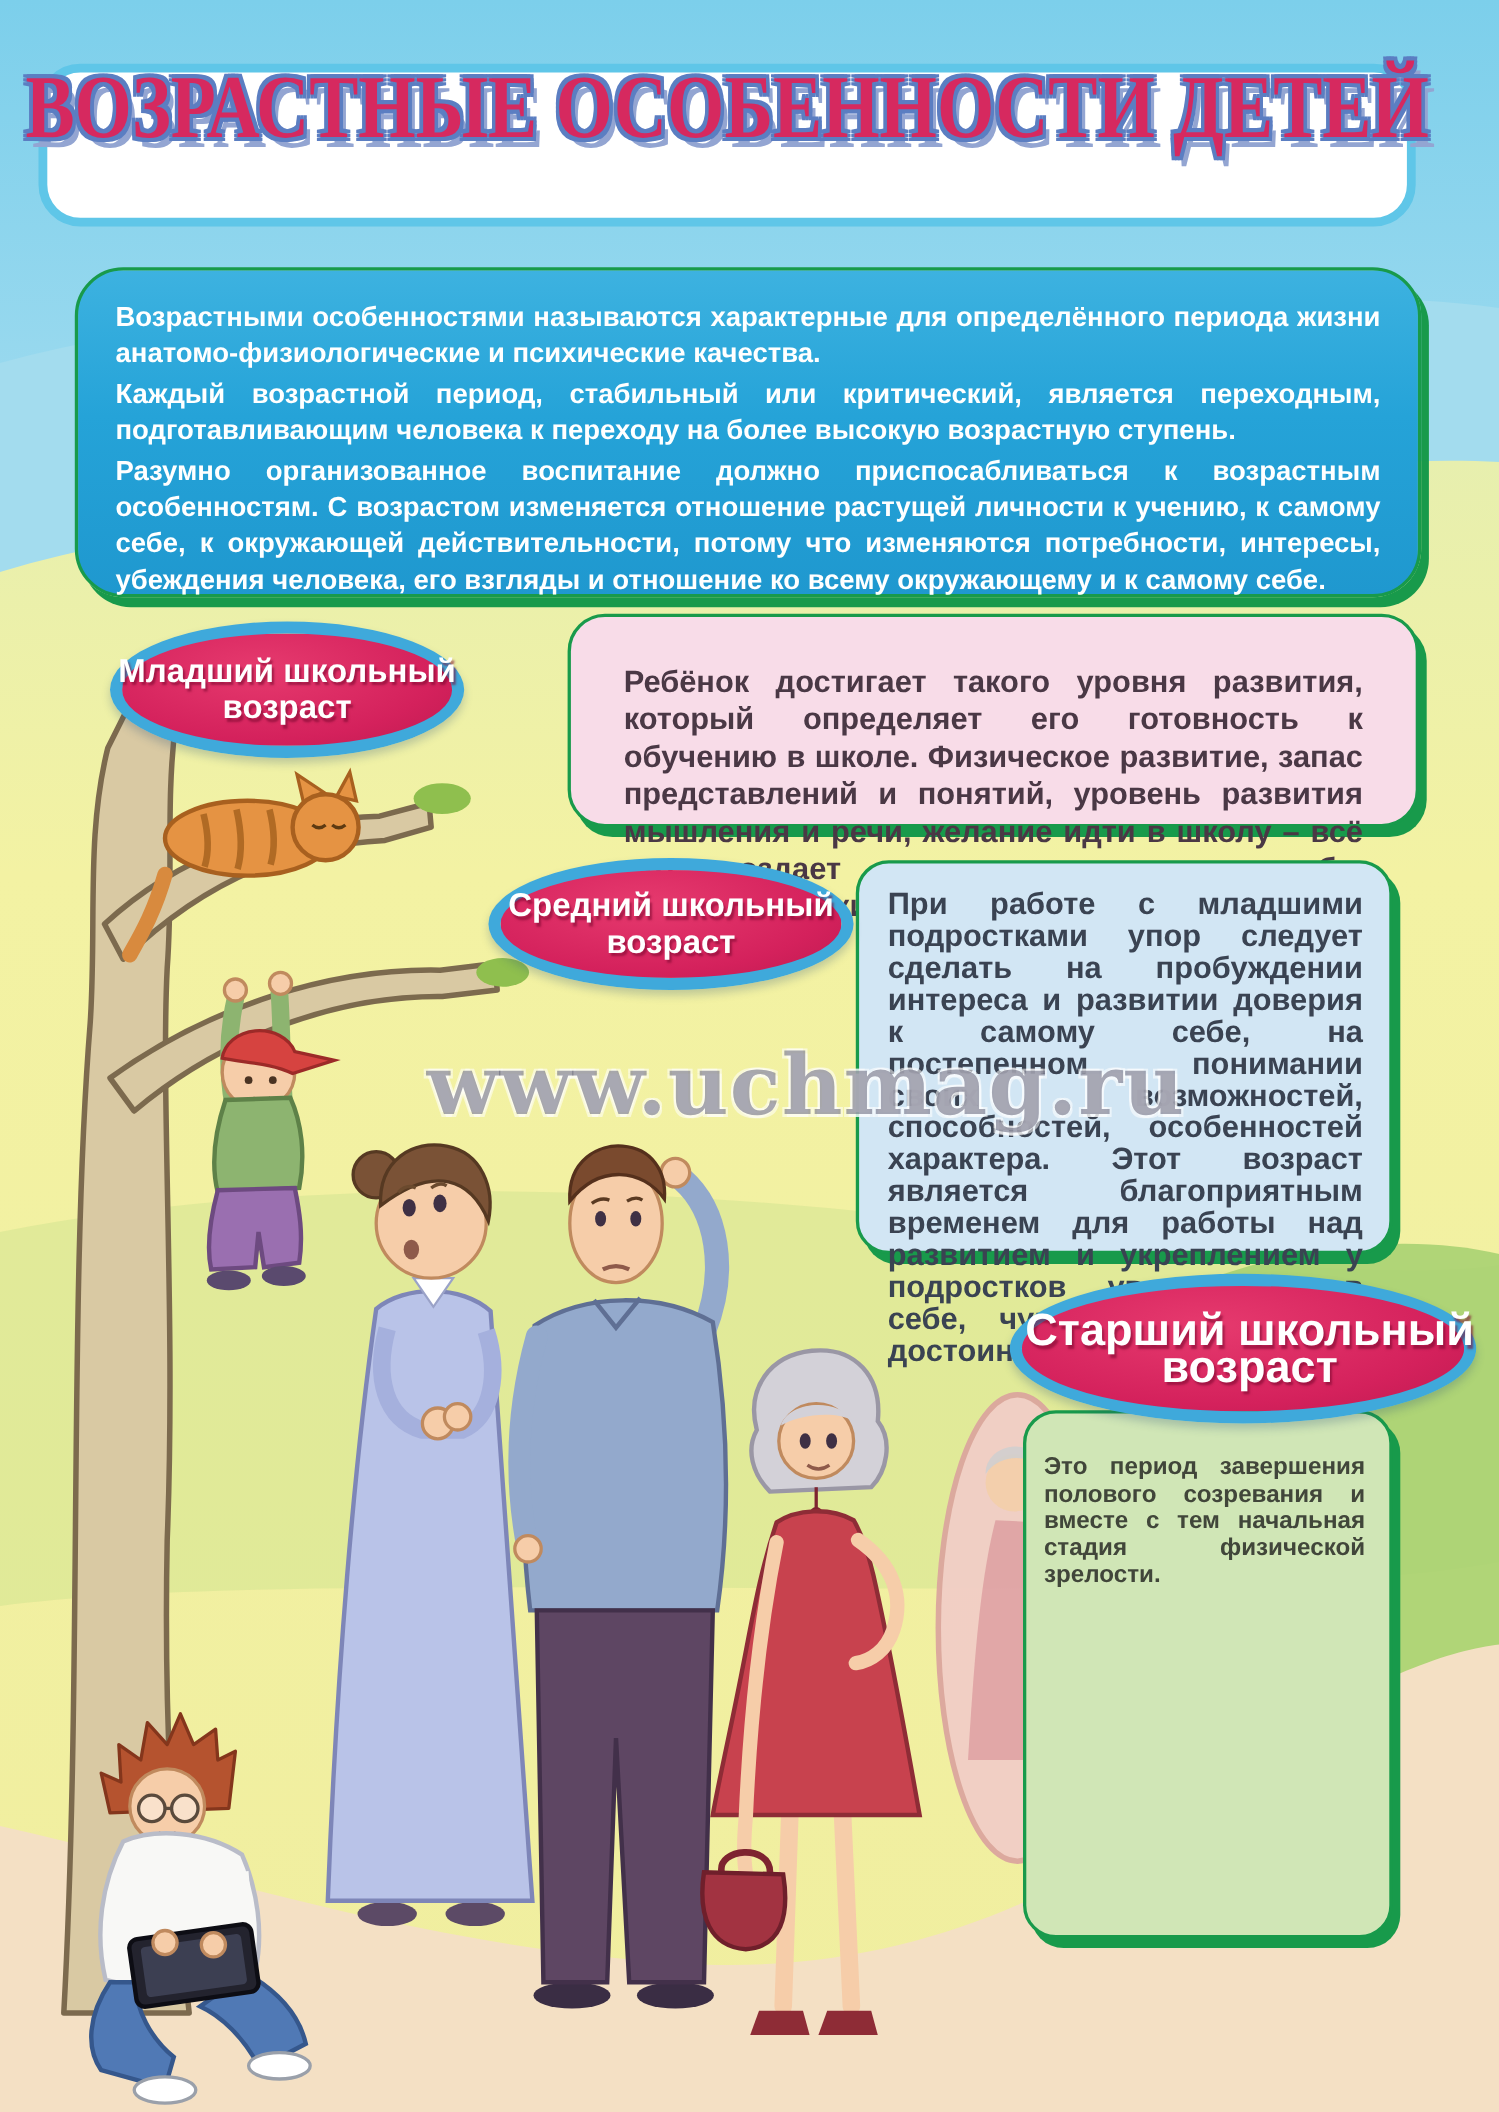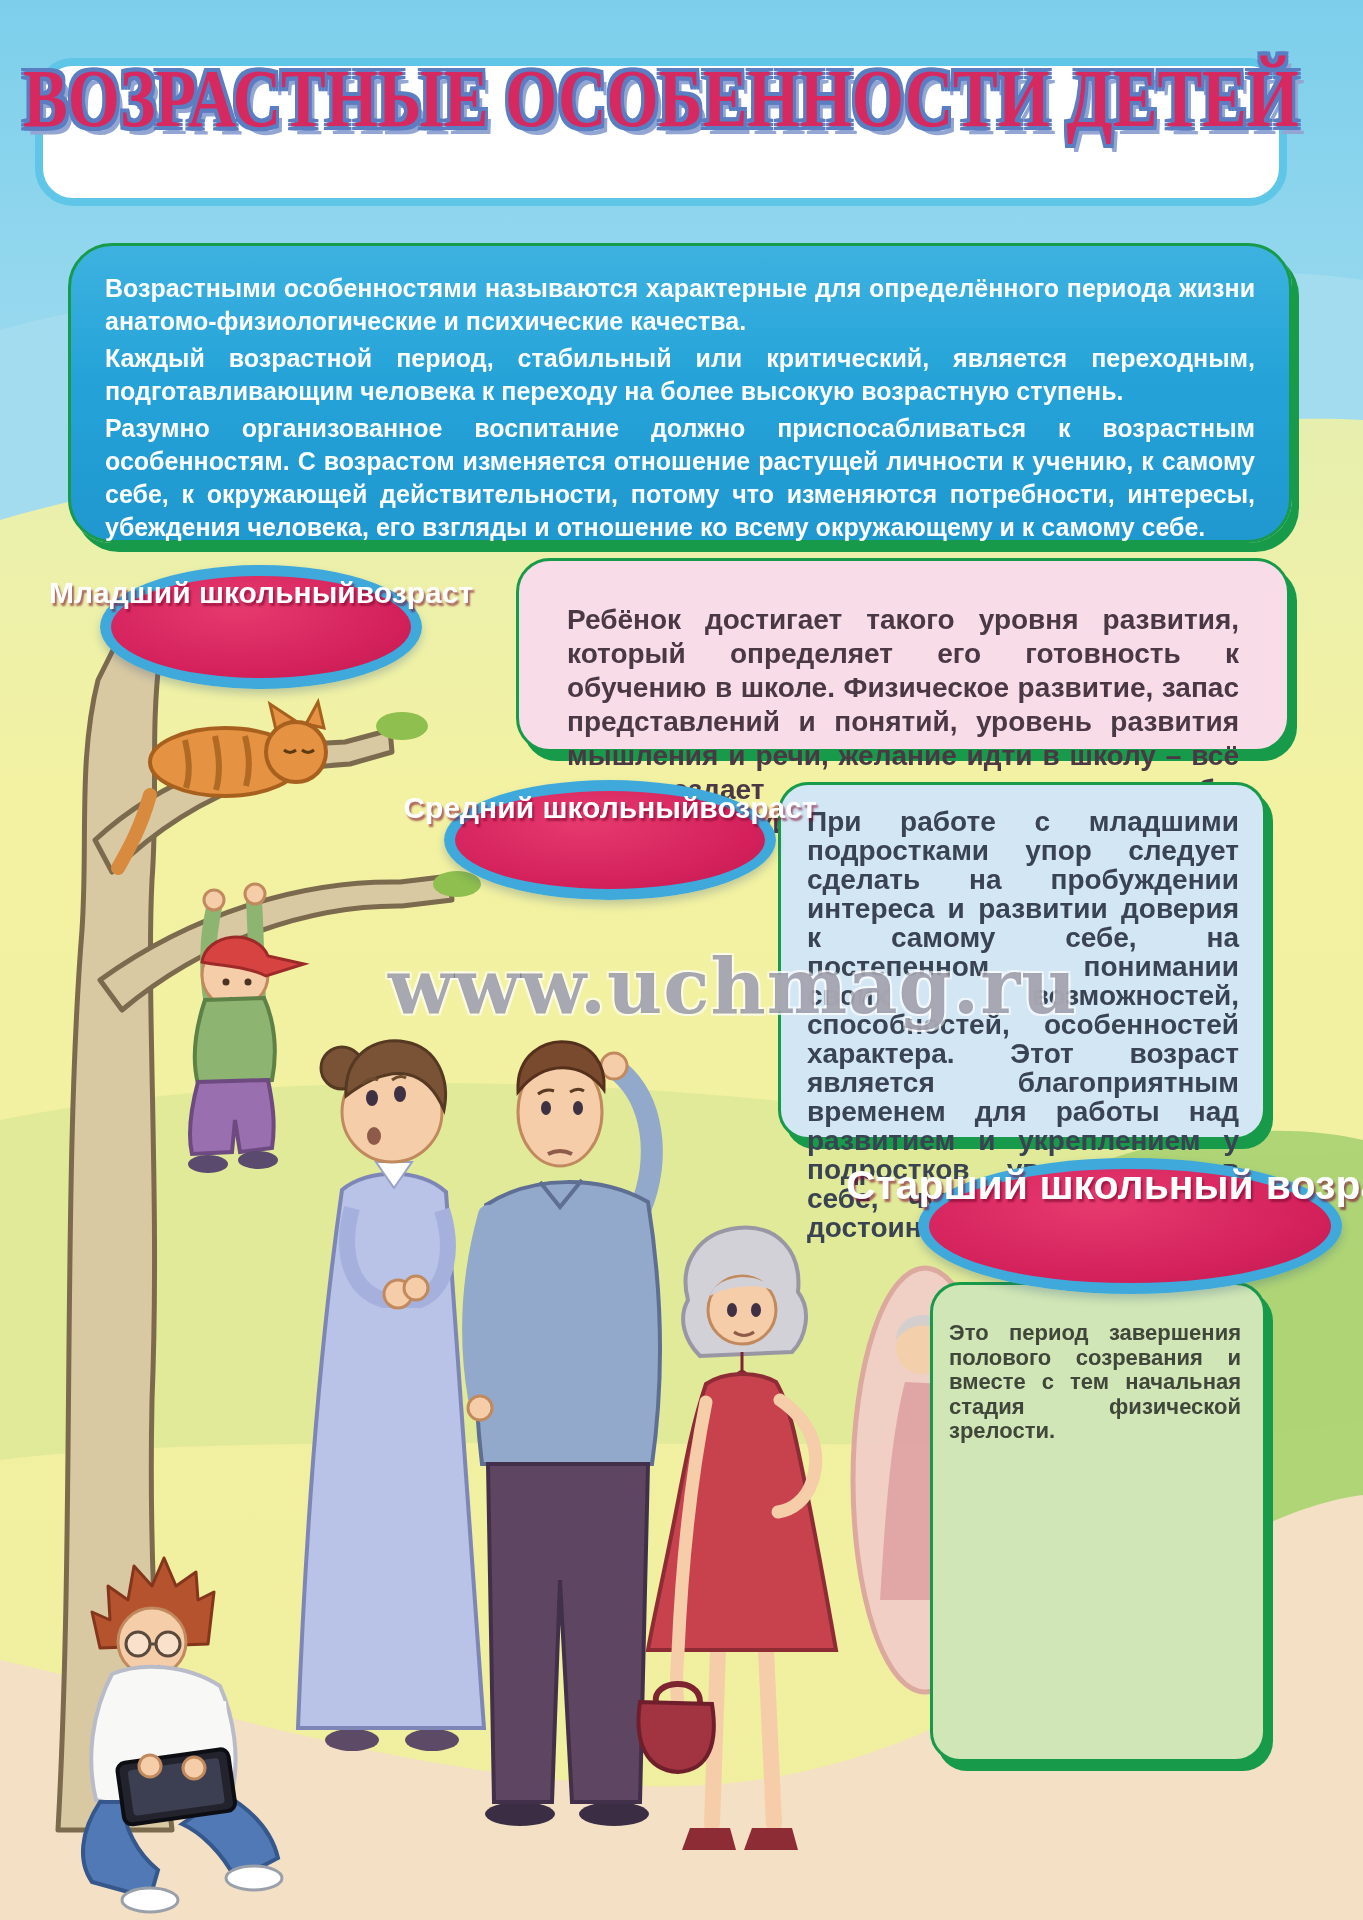--- a/index.html
+++ b/index.html
@@ -53,21 +53,21 @@
   .box3{
     left:930px;top:1282px;width:336px;height:480px;border-radius:30px;
     background:var(--green-box-fill,#d0e6b6);padding:36px 22px 0 16px;
   }
   .box3 p{margin:0;color:#41463a;font-weight:bold;font-size:22px;line-height:24.5px;text-align:justify;}
   
   .badge{
     position:absolute;z-index:6;box-sizing:border-box;border-radius:50%;
     border:11px solid var(--badge-ring,#3fa9db);
     background:radial-gradient(ellipse at 42% 32%,#e63a6e 0%,var(--badge-fill,#d4215c) 65%,#bf1a50 100%);
-    display:flex;flex-direction:row;align-items:flex-start;justify-content:center;
+    display:flex;flex-direction:column;align-items:center;justify-content:center;
     box-shadow:0 5px 8px rgba(40,80,120,.25);
   }
   .badge span{
     color:#ffffff;font-weight:bold;font-size:30px;line-height:33px;white-space:nowrap;
     text-shadow:2px 3px 2px rgba(125,8,48,.6);
   }
   .badge1{left:100px;top:565px;width:322px;height:124px;}
   .badge2{left:444px;top:780px;width:332px;height:120px;}
   .badge3{left:918px;top:1158px;width:424px;height:136px;}
   .badge3 span{font-size:41px;margin-left:12px;}

